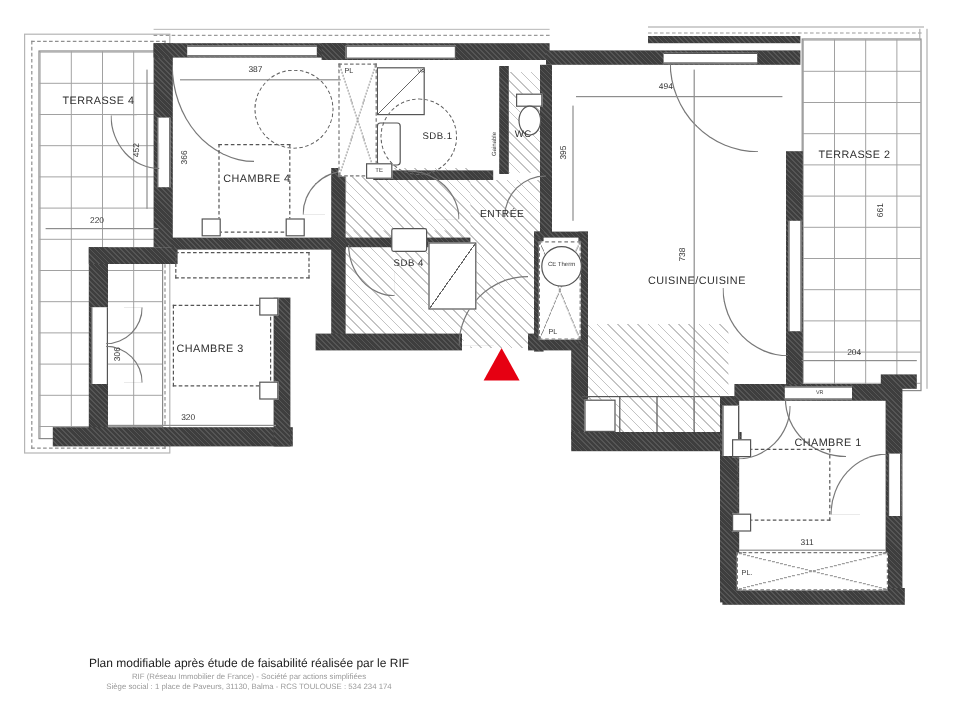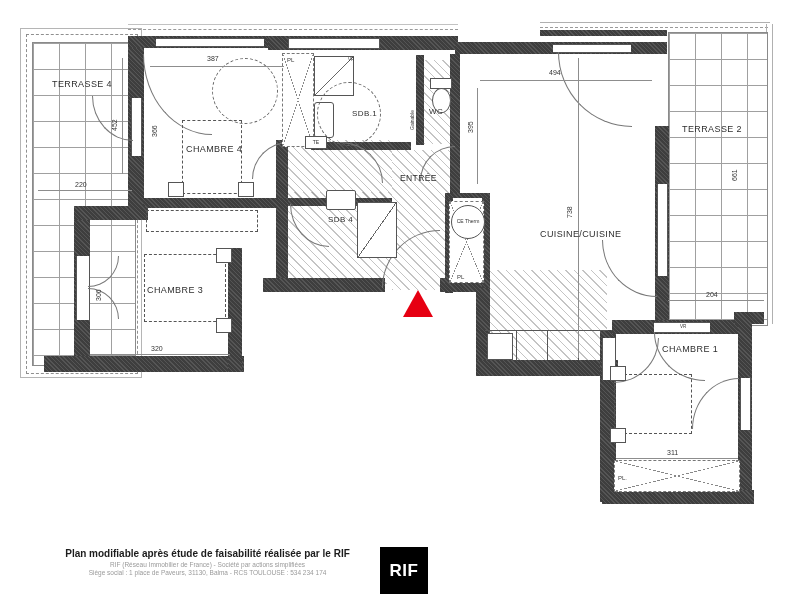--- a/index.html
+++ b/index.html
@@ -33,21 +33,21 @@
   .dim{position:absolute;font-size:7px;color:#333;white-space:nowrap}
   .v{transform:rotate(-90deg);transform-origin:left top}
   .dline{position:absolute;background:#8d8d8d}
   .dashline{position:absolute;height:0;border-top:1px dashed #9a9a9a}
   .tiny{position:absolute;font-size:5.5px;color:#3a3a3a;white-space:nowrap}
   .tri{position:absolute;width:0;height:0;border-left:15px solid transparent;border-right:15px solid transparent;border-bottom:27px solid #e60012}
   .cecircle{position:absolute;border:1px solid #555;border-radius:50%;background:#fff;display:flex;align-items:center;justify-content:center;text-align:center;font-size:5px;line-height:5.5px;color:#333}
   .tebox{position:absolute;border:1px solid #555;background:#fff;font-size:5px;color:#333;text-align:center;line-height:10px}
   .footer{position:absolute;left:0;top:545px;width:800px;height:55px;background:#fff}
   .f-left{position:absolute;left:50px;top:3px;width:315px;text-align:center}
-  .f-title{font-size:10px;font-weight:bold;color:#1c1c1c}
+  .f-title{font-size:10px;font-weight:normal;color:#1c1c1c}
   .f-sub{font-size:6.5px;color:#9a9a9a;margin-top:2px}
   .f-logo{position:absolute;left:380px;top:2px;width:48px;height:47px;background:#000;color:#fff;
     display:flex;align-items:center;justify-content:center;font-size:17px;font-weight:bold;letter-spacing:.5px}
   .f-right{position:absolute;left:447px;top:5px;font-size:7.5px;color:#4a4a4a;line-height:10.5px}
 </style>
 </head>
 <body>
 
 <div class="plan">
 
@@ -166,21 +166,21 @@
 
   <div class="rlabel" style="left:52px;top:79px">TERRASSE 4</div>
   <div class="rlabel" style="left:186px;top:144px">CHAMBRE 4</div>
   <div class="rlabel" style="left:352px;top:109px;font-size:8px">SDB.1</div>
   <div class="rlabel" style="left:429px;top:107px;font-size:8px">WC</div>
   <div class="rlabel" style="left:400px;top:173px;font-size:8.5px">ENTRÉE</div>
   <div class="rlabel" style="left:328px;top:215px;font-size:8px">SDB 4</div>
   <div class="rlabel" style="left:540px;top:229px">CUISINE/CUISINE</div>
   <div class="rlabel" style="left:147px;top:285px">CHAMBRE 3</div>
   <div class="rlabel" style="left:682px;top:124px">TERRASSE 2</div>
-  <div class="rlabel" style="left:662px;top:344px">CHAMBRE 1</div>
+  <div class="rlabel" style="left:662px;top:364px">CHAMBRE 1</div>
 
   <div class="dim" style="left:207px;top:55px">387</div>
   <div class="dim" style="left:549px;top:69px">494</div>
   <div class="dim v" style="left:467px;top:133px">395</div>
   <div class="dim v" style="left:566px;top:218px">738</div>
   <div class="dim v" style="left:151px;top:137px">366</div>
   <div class="dim v" style="left:111px;top:131px">452</div>
   <div class="dim" style="left:75px;top:181px">220</div>
   <div class="dim v" style="left:95px;top:301px">306</div>
   <div class="dim" style="left:151px;top:345px">320</div>
@@ -197,16 +197,15 @@
 
   <div class="tri" style="left: 403px; top: 290px; border-bottom-color: rgb(230, 0, 18);"></div>
 </div>
 
 <div class="footer">
   <div class="f-left">
     <div class="f-title">Plan modifiable après étude de faisabilité réalisée par le RIF</div>
     <div class="f-sub">RIF (Réseau Immobilier de France) - Société par actions simplifiées</div>
     <div class="f-sub" style="margin-top:1px">Siège social : 1 place de Paveurs, 31130, Balma - RCS TOULOUSE : 534 234 174</div>
   </div>
-  <div class="f-logo">RIF</div>
   <div class="f-right">
   </div>
 </div>
 
 </body></html>

